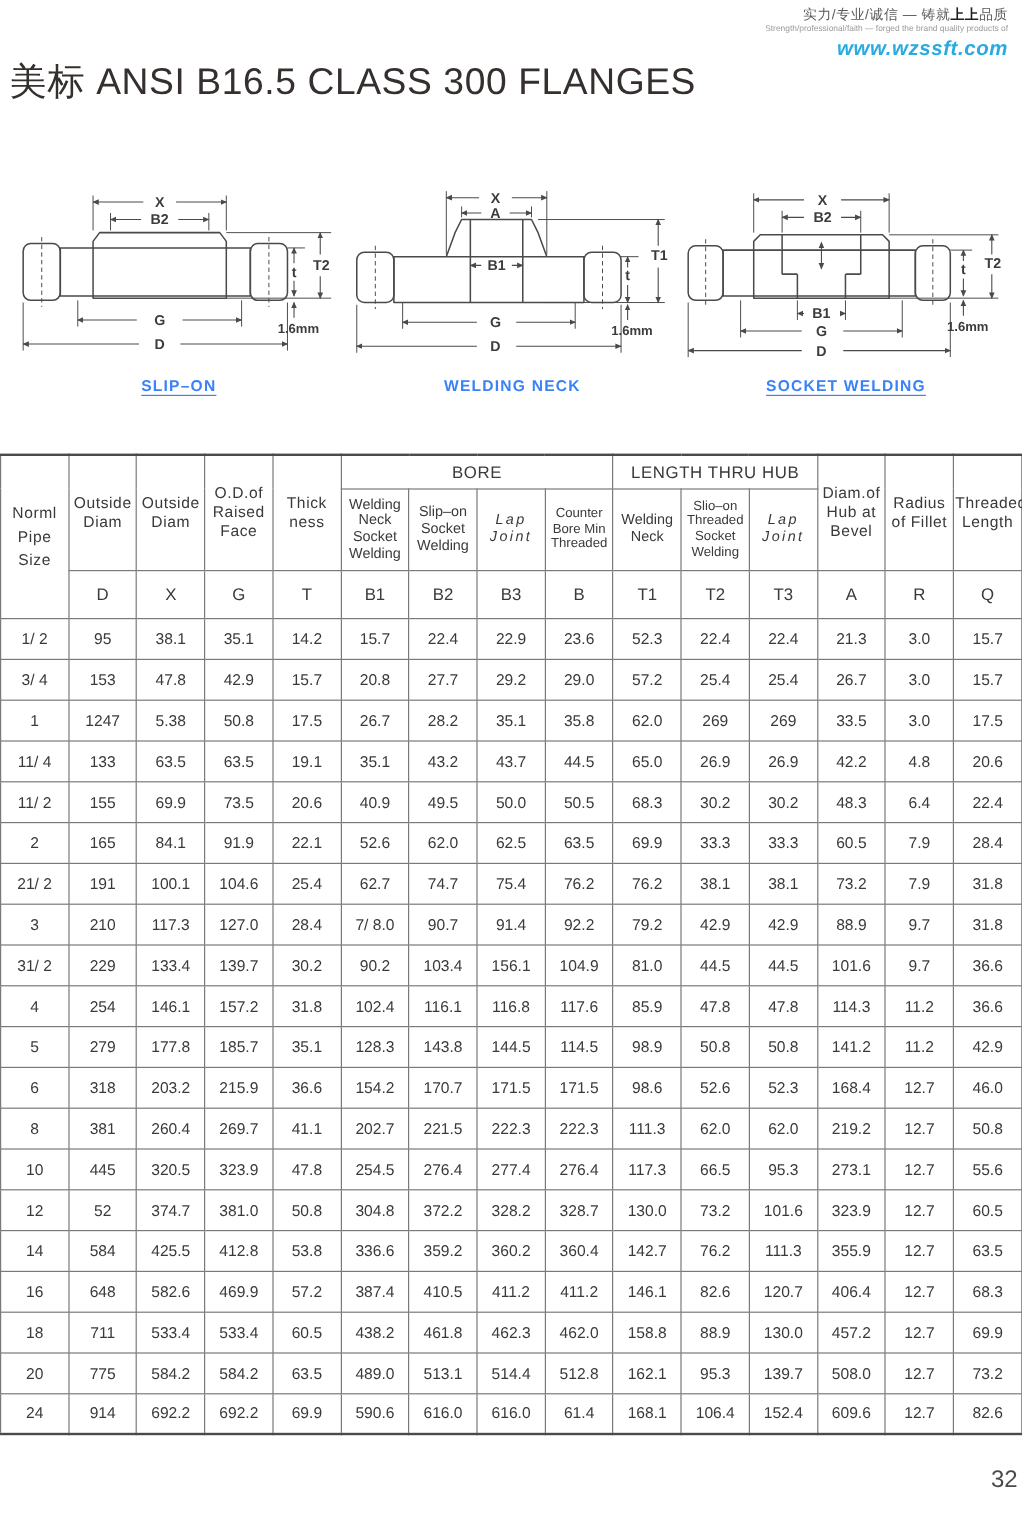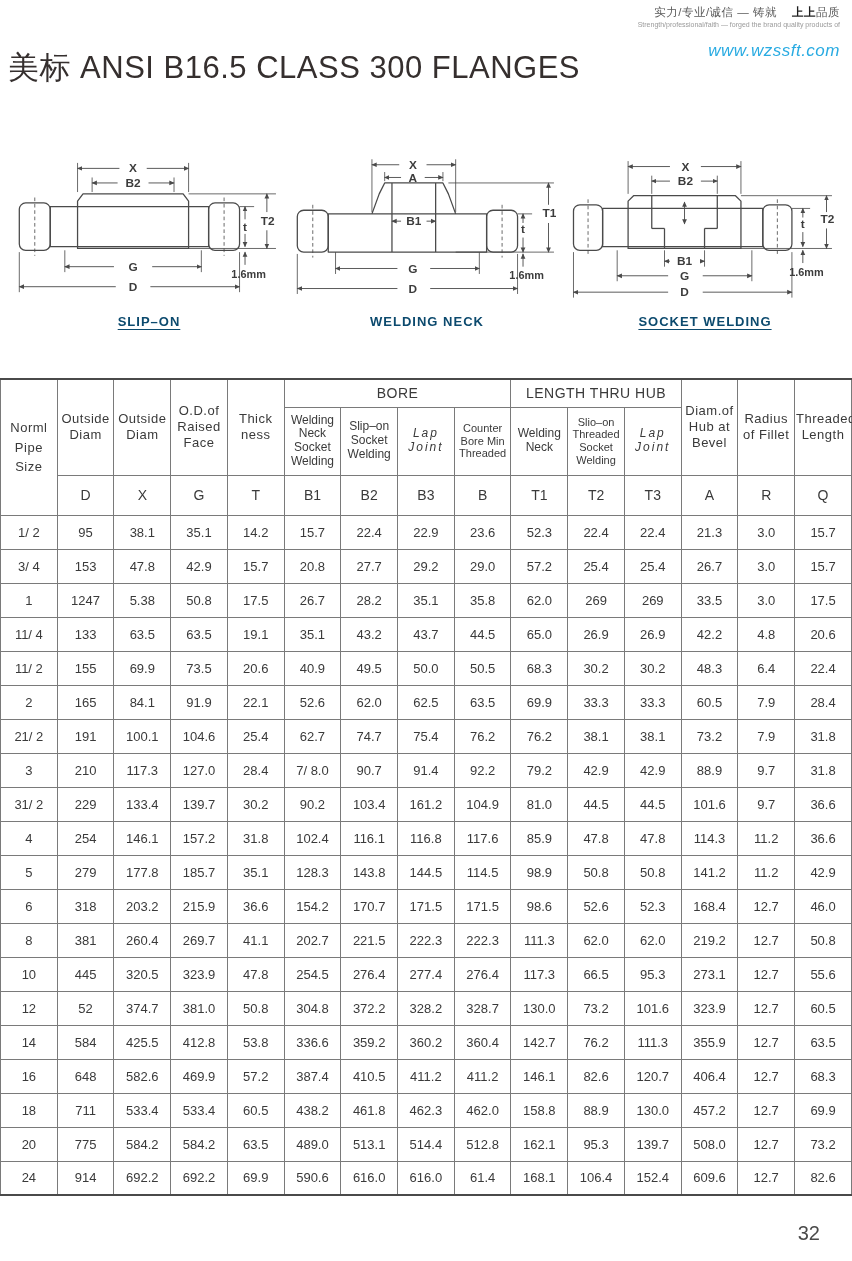--- a/index.html
+++ b/index.html
@@ -5,32 +5,32 @@
   * { box-sizing: border-box; margin: 0; padding: 0; }
   html, body { background: #ffffff; }
   body {
     width: 852px; height: 1261px; position: relative; overflow: hidden;
     font-family: "Liberation Sans", sans-serif; color: #3a3a3a;
   }
 
   
   .topbar { position: absolute; top: 5px; right: 12px; text-align: right; }
   .slogan-cn { font-size: 11.5px; color: #5a5a5a; letter-spacing: .5px; }
-  .slogan-cn b { color: #1e1e1e; margin-left: 15px; }
+  .slogan-cn b { color: #1e1e1e; }
   .slogan-en { font-size: 7px; color: #9a9a9a; margin-top: 1px; }
-  .website { font-size: 17px; font-weight: 400; font-style: italic; color: #29abe2; margin-top: 13px; letter-spacing: .5px; }
+  .website { font-size: 17px; font-weight: 700; font-style: italic; color: #29abe2; margin-top: 3px; letter-spacing: .5px; }
 
   
   .title { position: absolute; top: 47px; left: 8px; font-size: 31px; font-weight: 400; color: #352f2e; white-space: nowrap; letter-spacing: .5px; }
 
   
   .diagrams { position: absolute; top: 152px; left: 0; width: 852px; display: flex; justify-content: space-between; padding: 0 10px; }
   figure { width: 278px; text-align: center; }
   figure svg { display: block; width: 278px; height: 162px; }
-  figcaption { font-size: 13px; font-weight: 700; letter-spacing: 1px; color: #0c4a6e; }
+  figcaption { font-size: 13px; font-weight: 700; letter-spacing: 1px; color: #3b82f6; }
   .ul { text-decoration: underline; text-underline-offset: 3px; }
   .ol { stroke: #4a4a4a; stroke-width: 1.4; fill: none; stroke-linejoin: round; }
   .dim { stroke: #4a4a4a; stroke-width: 1; fill: none; }
   .ext { stroke: #4a4a4a; stroke-width: .9; }
   .dash { stroke: #4a4a4a; stroke-width: .9; stroke-dasharray: 4 3; }
   text.dl { font-size: 13px; font-weight: 700; fill: #3c3c3c; text-anchor: middle; font-family: "Liberation Sans", sans-serif; }
   text.dl.small { font-size: 12px; }
 
   
   .tablewrap { position: absolute; top: 378px; left: 0; width: 852px; }
@@ -40,21 +40,21 @@
   thead th { font-weight: 400; color: #3a3a3a; }
   .r-group th { height: 28px; font-size: 14px; letter-spacing: .5px; }
   .r-sub th { height: 68px; font-size: 12px; line-height: 1.14; padding: 0 1px; }
   .r-sym th { height: 40px; font-size: 14px; }
   th.big { font-size: 13px; line-height: 1.25; padding: 0 1px; }
   th.norml { font-size: 13px; line-height: 1.5; margin-top: 44px; }
   th.cond { font-size: 11px; }
   th.sp { letter-spacing: 2px; font-style: italic; }
   tbody td { height: 34px; font-size: 13px; color: #3a3a3a; }
 
-  .pagenum { position: absolute; top: 1222px; right: 32px; font-size: 20px; color: #4a4a4a; }
+  .pagenum { position: absolute; top: 1222px; right: 4px; font-size: 20px; color: #4a4a4a; }
 </style>
 </head>
 <body>
 
 <header class="topbar">
   <div class="slogan-cn"><span>实力/专业/诚信 — 铸就</span><b>上上</b><span>品质</span></div>
   <div class="slogan-en">Strength/professional/faith — forged the brand quality products of</div>
   <div class="website">www.wzssft.com</div>
 </header>
 
@@ -400,21 +400,21 @@
           <td>31.8</td>
         </tr>
         <tr>
           <td>31/ 2</td>
           <td>229</td>
           <td>133.4</td>
           <td>139.7</td>
           <td>30.2</td>
           <td>90.2</td>
           <td>103.4</td>
-          <td>161.2</td>
+          <td>156.1</td>
           <td>104.9</td>
           <td>81.0</td>
           <td>44.5</td>
           <td>44.5</td>
           <td>101.6</td>
           <td>9.7</td>
           <td>36.6</td>
         </tr>
         <tr>
           <td>4</td>

